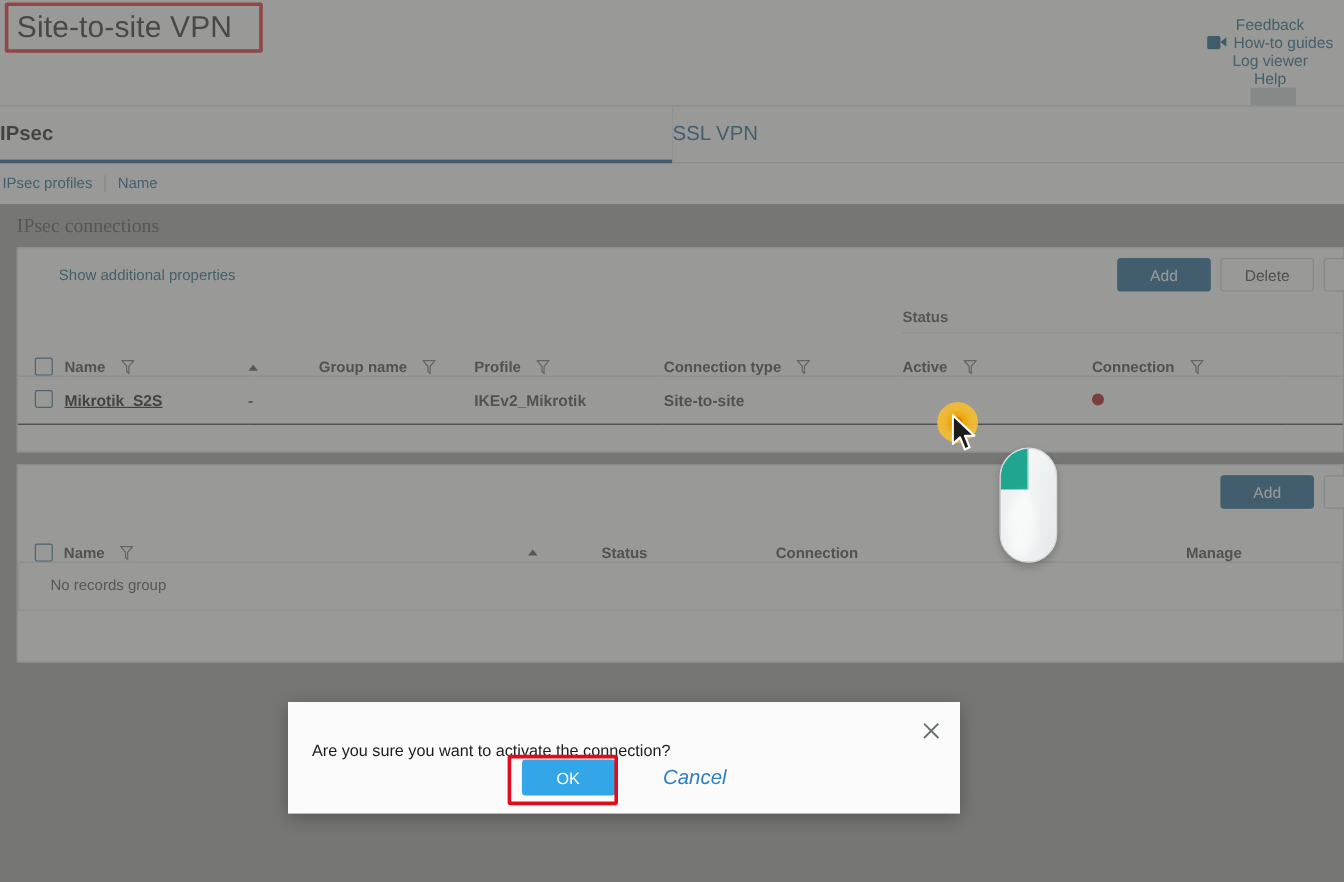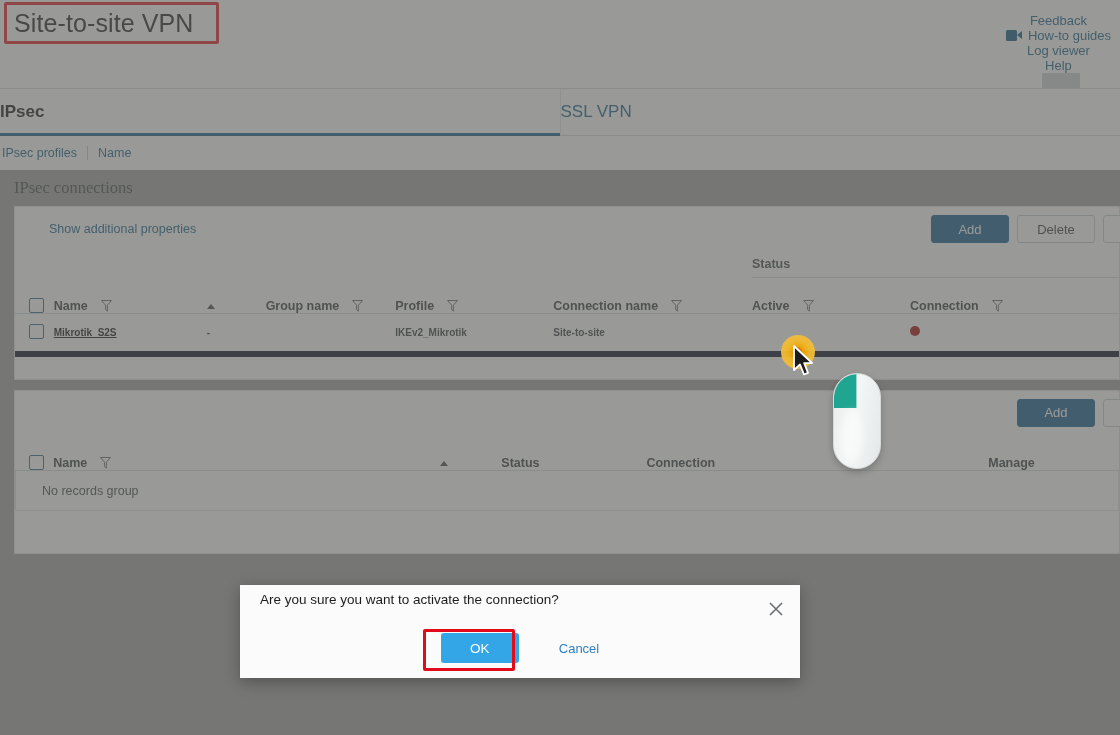--- a/index.html
+++ b/index.html
@@ -154,23 +154,23 @@
     padding: 0;
   }
   .th-main {
     font-size: 12.5px; color: #3f4346; font-weight: 700;
     height: 36px; vertical-align: bottom; padding-bottom: 8px;
   }
   .th-cell-inner { display: flex; align-items: center; gap: 13px; }
   .grid thead tr.head-row { border-bottom: 1px solid #d9dcdf; }
   .grid tbody td {
     height: 40px;
-    font-size: 10px;
+    font-size: 13px;
     color: #3f4346;
-    border-bottom: 6px solid #0f172a;
+    border-bottom: 1px solid #0f172a;
     vertical-align: middle;
   }
   .cbx {
     width: 15px; height: 15px;
     border: 1.5px solid #2d6e93;
     border-radius: 2px;
     background: #ffffff;
     display: inline-block;
     cursor: pointer;
   }
@@ -254,21 +254,21 @@
   #dialog {
     position: absolute;
     left: 240px; top: 585px;
     width: 560px; height: 93px;
     background: #fbfbfb;
     box-shadow: 0 4px 14px rgba(0,0,0,0.30);
     z-index: 80;
   }
   .dlg-msg {
     position: absolute;
-    left: 20px; top: 7px;
+    left: 20px; top: 33px;
     font-size: 13.5px;
     color: #1c1c1c;
   }
   .dlg-close {
     position: absolute; right: 14px; top: 14px;
     width: 20px; height: 20px;
     cursor: pointer;
     color: #6a6e70;
   }
   .dlg-actions {
@@ -286,21 +286,21 @@
     cursor: pointer;
   }
   .ok-annot {
     position: absolute;
     left: 183px; top: 44px;
     width: 92px; height: 42px;
     border: 3px solid #e20b19;
     border-radius: 2px;
     pointer-events: none;
   }
-  .cancel-link { color: #2e7fc0; font-size: 13px; cursor: pointer; }
+  .cancel-link { color: #2e7fc0; font-size: 17px; cursor: pointer; font-style: italic; }
 </style>
 </head>
 <body>
 
 <div id="root">
 
   <div id="page">
 
     <div class="topbar">
       <div class="page-title">Site-to-site VPN</div>
@@ -406,21 +406,21 @@
                   <span>Profile</span>
                   <span class="funnel">
                     <svg width="11" height="12" viewBox="0 0 11 12">
                         <path d="M0.5 0.5 L10.5 0.5 L6.4 5.2 L6.4 11.2 L4.6 9.6 L4.6 5.2 Z" fill="none" stroke="#6d7275" stroke-width="1"></path>
                       </svg>
                   </span>
                 </div>
               </th>
               <th class="th-main">
                 <div class="th-cell-inner">
-                  <span>Connection name</span>
+                  <span>Connection type</span>
                   <span class="funnel">
                     <svg width="11" height="12" viewBox="0 0 11 12">
                         <path d="M0.5 0.5 L10.5 0.5 L6.4 5.2 L6.4 11.2 L4.6 9.6 L4.6 5.2 Z" fill="none" stroke="#6d7275" stroke-width="1"></path>
                       </svg>
                   </span>
                 </div>
               </th>
               <th class="th-main">
                 <div class="th-cell-inner">
                   <span>Active</span>

